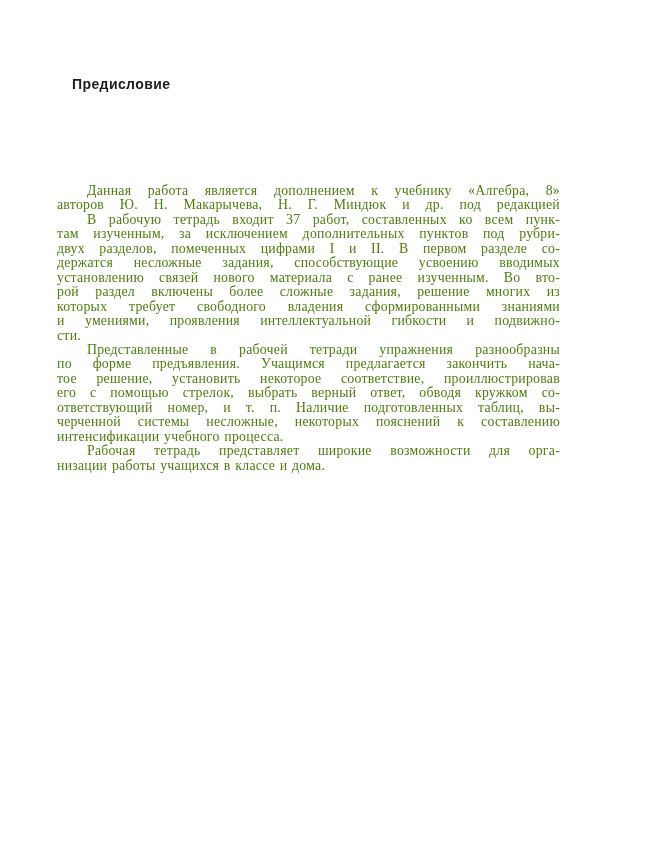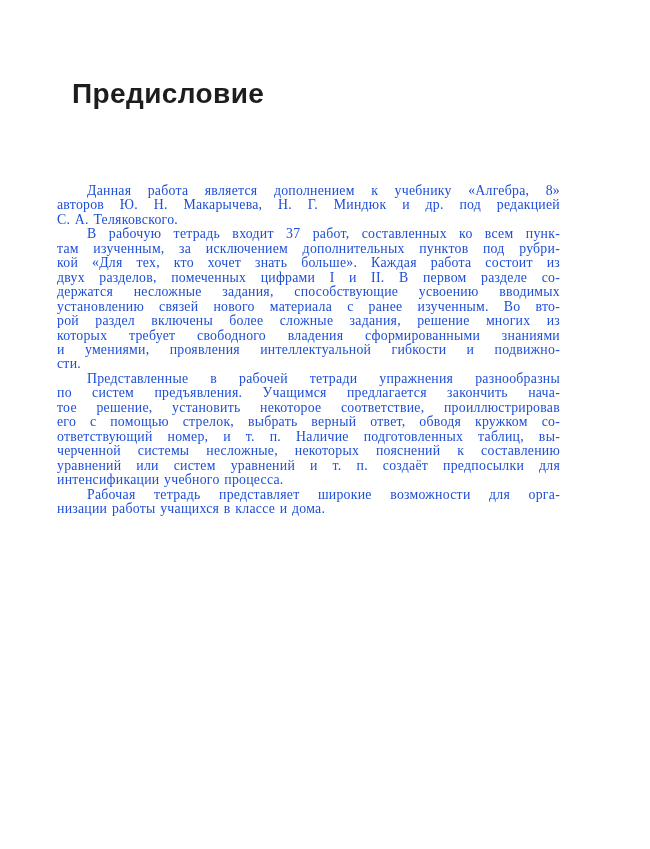--- a/index.html
+++ b/index.html
@@ -14,31 +14,31 @@
     background: #ffffff;
     overflow: hidden;
     font-family: "Liberation Serif", serif;
   }
   .title {
     position: absolute;
     left: 72px;
     top: 62px;
     font-family: "Liberation Sans", sans-serif;
     font-weight: 700;
-    font-size: 28px;
+    font-size: 14px;
     line-height: 26px;
     color: #1d1d1d;
     letter-spacing: 0.4px;
   }
   .bodytext {
     position: absolute;
     left: 57px;
     top: 184px;
     width: 503px;
-    color: #1d4ed8;
+    color: #4d7c0f;
     font-size: 13.8px;
     line-height: 14.45px;
     letter-spacing: 0.25px;
     word-spacing: 1px;
   }
   .ln {
     text-align: justify;
     text-align-last: justify;
     white-space: normal;
   }
@@ -53,39 +53,36 @@
 <body>
 
 <div class="page">
 
   <h1 class="title">Предисловие</h1>
 
   <div class="bodytext">
 
     <div class="ln first">Данная работа является дополнением к учебнику «Алгебра, 8»</div>
     <div class="ln">авторов Ю. Н. Макарычева, Н. Г. Миндюк и др. под редакцией</div>
-    <div class="ln final">С. А. Теляковского.</div>
 
     <div class="ln first">В рабочую тетрадь входит 37 работ, составленных ко всем пунк-</div>
     <div class="ln">там изученным, за исключением дополнительных пунктов под рубри-</div>
-    <div class="ln">кой «Для тех, кто хочет знать больше». Каждая работа состоит из</div>
     <div class="ln">двух разделов, помеченных цифрами I и II. В первом разделе со-</div>
     <div class="ln">держатся несложные задания, способствующие усвоению вводимых</div>
     <div class="ln">установлению связей нового материала с ранее изученным. Во вто-</div>
     <div class="ln">рой раздел включены более сложные задания, решение многих из</div>
     <div class="ln">которых требует свободного владения сформированными знаниями</div>
     <div class="ln">и умениями, проявления интеллектуальной гибкости и подвижно-</div>
     <div class="ln final">сти.</div>
 
     <div class="ln first">Представленные в рабочей тетради упражнения разнообразны</div>
-    <div class="ln">по систем предъявления. Учащимся предлагается закончить нача-</div>
+    <div class="ln">по форме предъявления. Учащимся предлагается закончить нача-</div>
     <div class="ln">тое решение, установить некоторое соответствие, проиллюстрировав</div>
     <div class="ln">его с помощью стрелок, выбрать верный ответ, обводя кружком со-</div>
     <div class="ln">ответствующий номер, и т. п. Наличие подготовленных таблиц, вы-</div>
     <div class="ln">черченной системы несложные, некоторых пояснений к составлению</div>
-    <div class="ln">уравнений или систем уравнений и т. п. создаёт предпосылки для</div>
     <div class="ln final">интенсификации учебного процесса.</div>
 
     <div class="ln first">Рабочая тетрадь представляет широкие возможности для орга-</div>
     <div class="ln final">низации работы учащихся в классе и дома.</div>
   </div>
 
 </div>
 
 </body></html>

